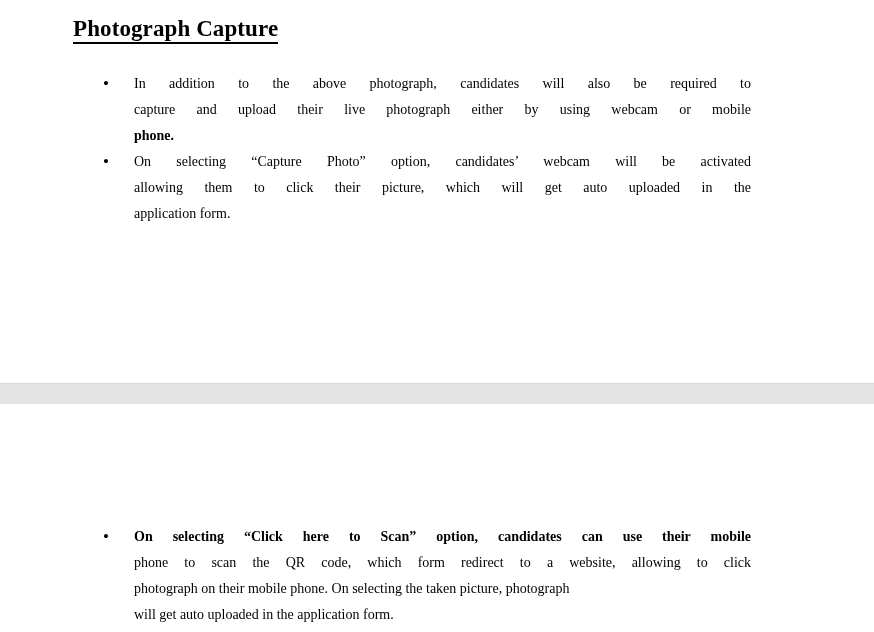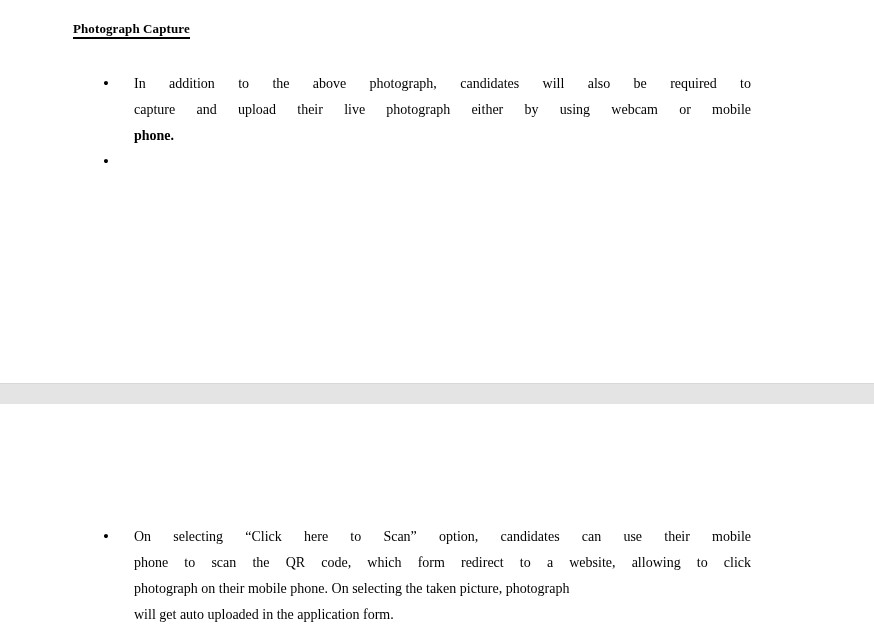--- a/index.html
+++ b/index.html
@@ -43,21 +43,21 @@
     height: 21px;
     background: #e4e4e4;
     border-top: 1px solid #d8d8d8;
     box-sizing: border-box;
   }
 
   .heading {
     position: absolute;
     left: 73px;
     top: 18px;
-    font-size: 13px;
+    font-size: 23px;
     font-weight: bold;
     line-height: 22px;
     letter-spacing: 0.1px;
     white-space: nowrap;
   }
   .heading .heading-text {
     border-bottom: 2px solid #000;
     padding-bottom: 1px;
   }
 
@@ -131,35 +131,40 @@
       <span class="bullet-marker">•</span>
       <div class="bullet-body">
         <span class="line" style="text-align: justify; text-align-last: justify;">In addition to the above photograph, candidates will also be required to</span>
         <span class="line" style="text-align: justify; text-align-last: justify;">capture and upload their live photograph either by using webcam or mobile</span>
         <span class="line" style="text-align: left; text-align-last: left; font-weight: bold;">phone.</span>
       </div>
     </li>
 
     <li class="bullet-item">
       <span class="bullet-marker">•</span>
+      <div class="bullet-body">
+        <span class="line" style="text-align: justify; text-align-last: justify;">On selecting “Capture Photo” option, candidates’ webcam will be activated</span>
+        <span class="line" style="text-align: justify; text-align-last: justify;">allowing them to click their picture, which will get auto uploaded in the</span>
+        <span class="line" style="text-align: left; text-align-last: left;">application form.</span>
+      </div>
     </li>
 
   </ul>
 </div>
 
 <div id="page-separator"></div>
 
 <div class="page" id="page-two">
 
   <ul class="bullet-list" id="bullets-page-two">
 
     <li class="bullet-item">
       <span class="bullet-marker">•</span>
       <div class="bullet-body">
-        <span class="line" style="text-align: justify; text-align-last: justify;">On selecting “Click here to Scan” option, candidates can use their mobile</span>
+        <span class="line" style="text-align: justify; text-align-last: justify; font-weight: bold;">On selecting “Click here to Scan” option, candidates can use their mobile</span>
         <span class="line" style="text-align: justify; text-align-last: justify;">phone to scan the QR code, which form redirect to a website, allowing to click</span>
         <span class="line no-justify" style="text-align: center; text-align-last: left;">photograph on their mobile phone. On selecting the taken picture, photograph</span>
         <span class="line no-justify" style="text-align: right; text-align-last: left;">will get auto uploaded in the application form.</span>
       </div>
     </li>
 
   </ul>
 </div>
 
 </body></html>

